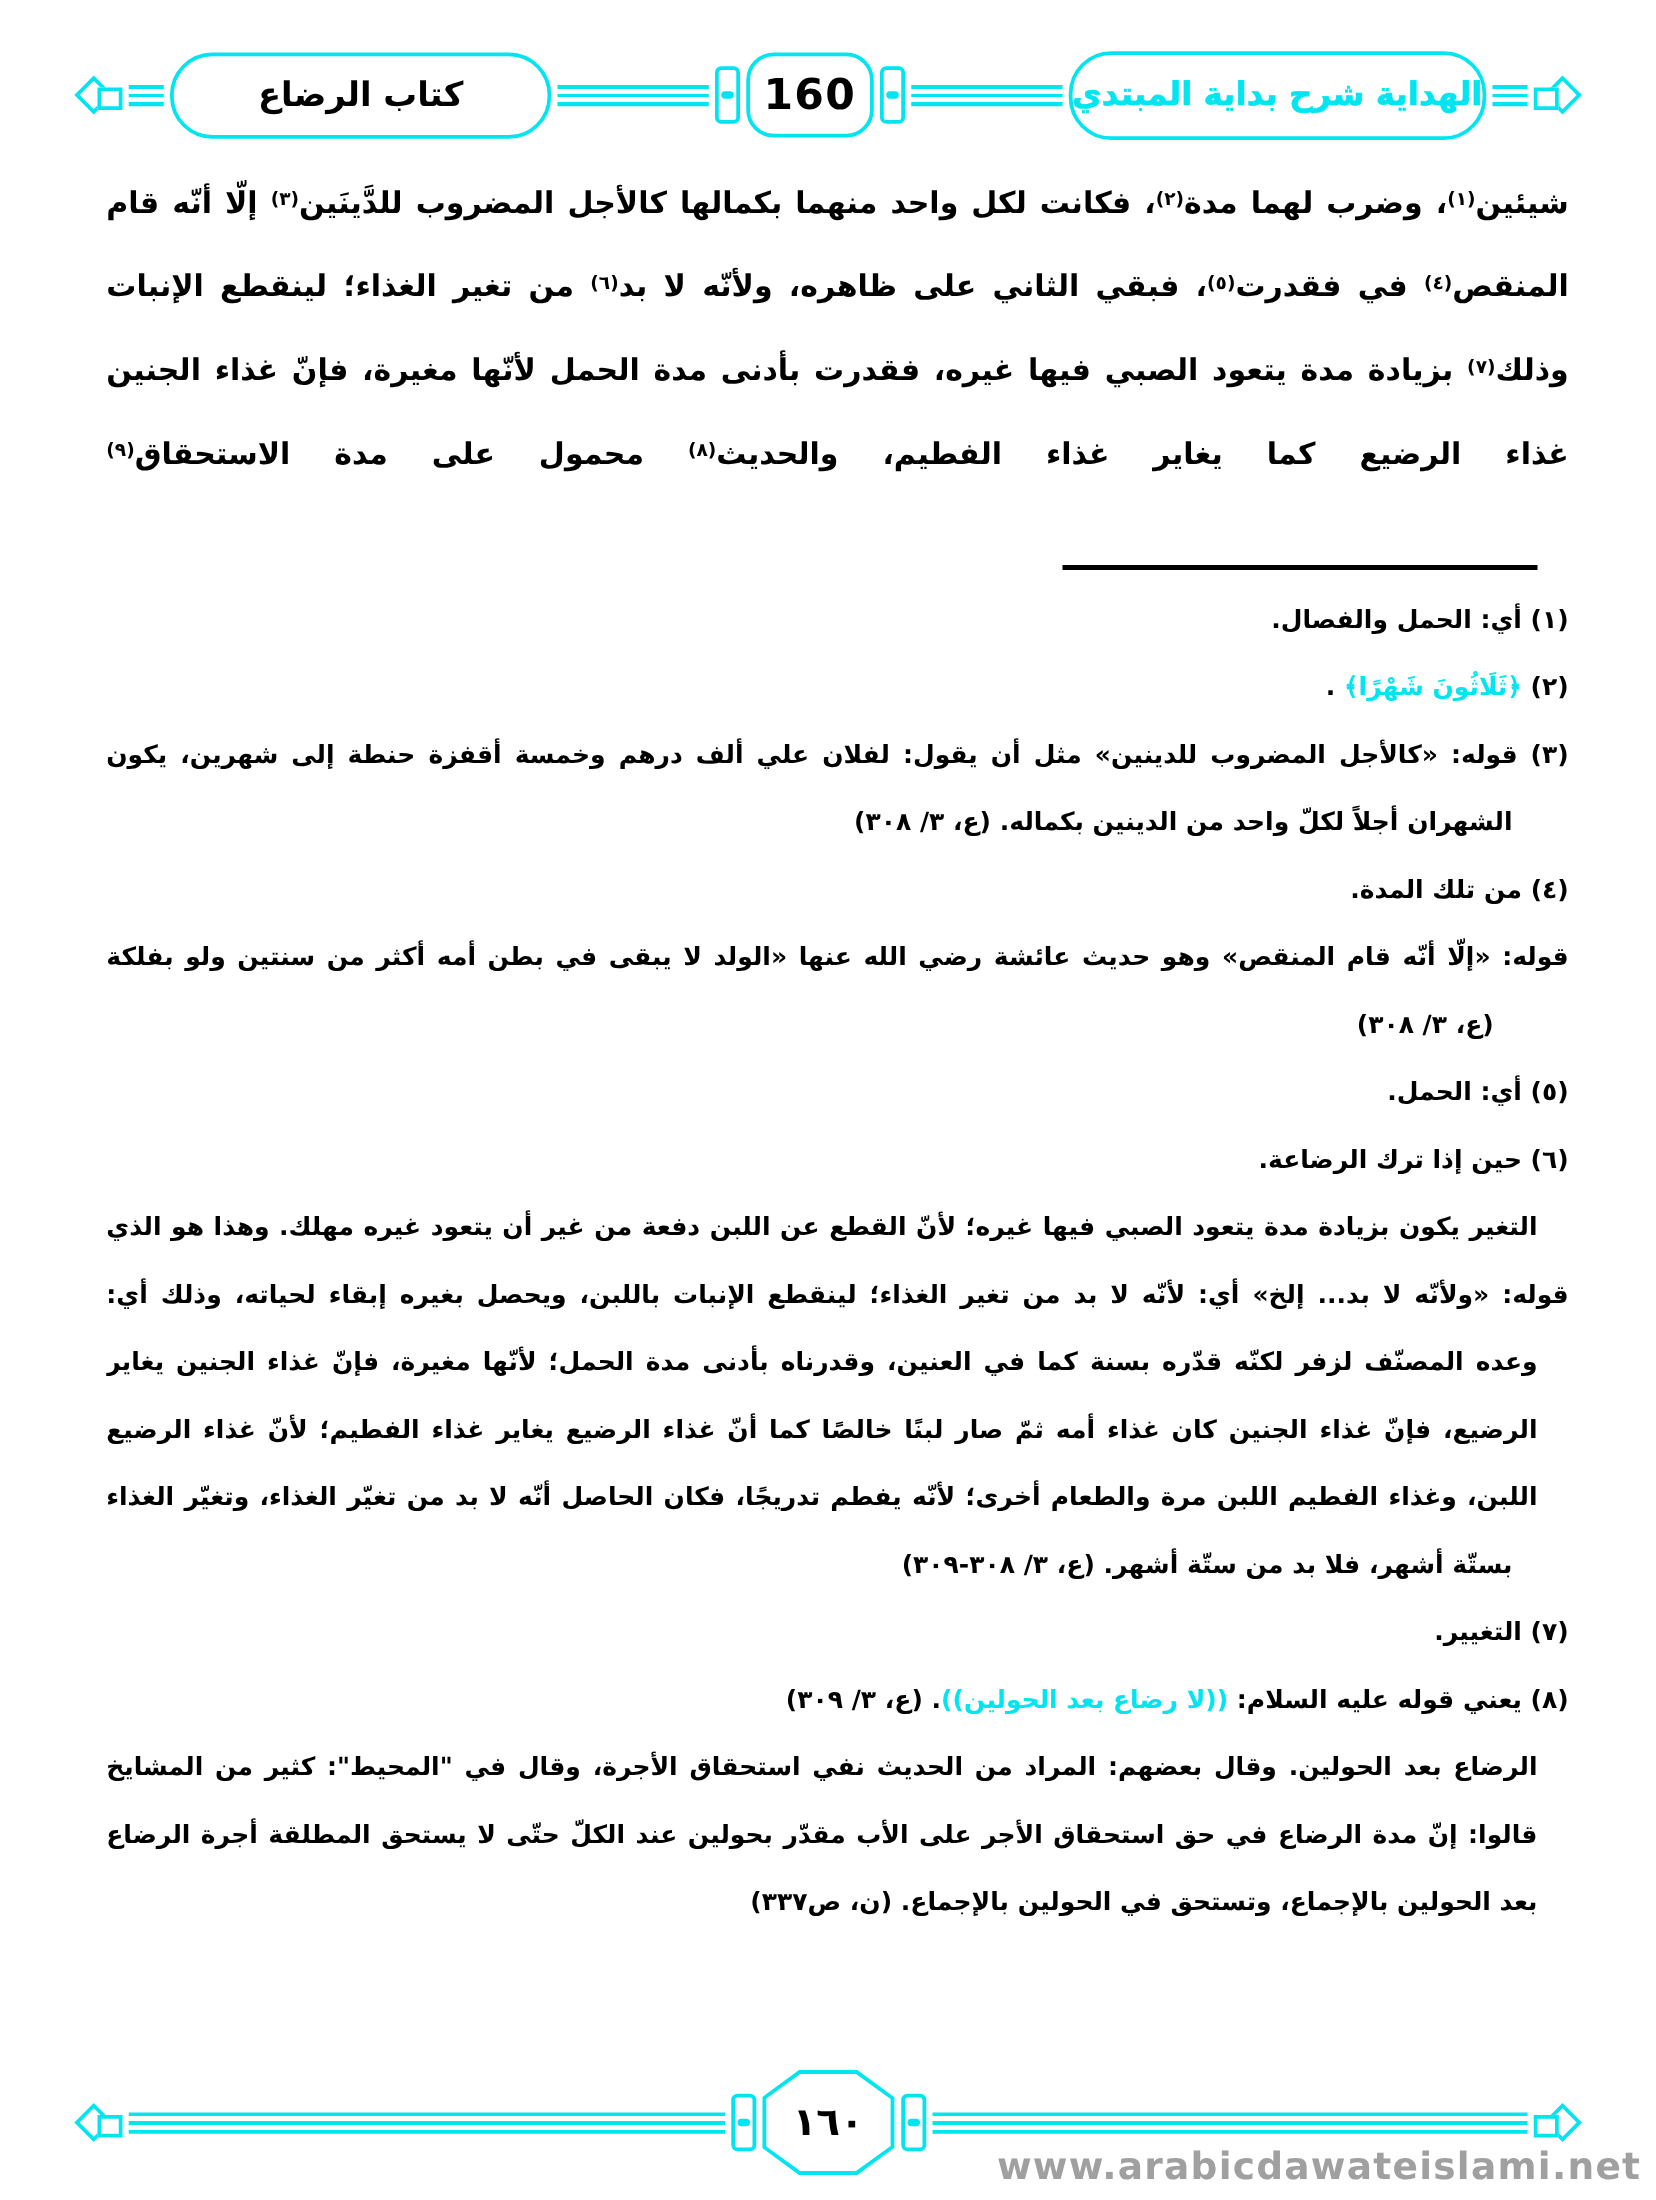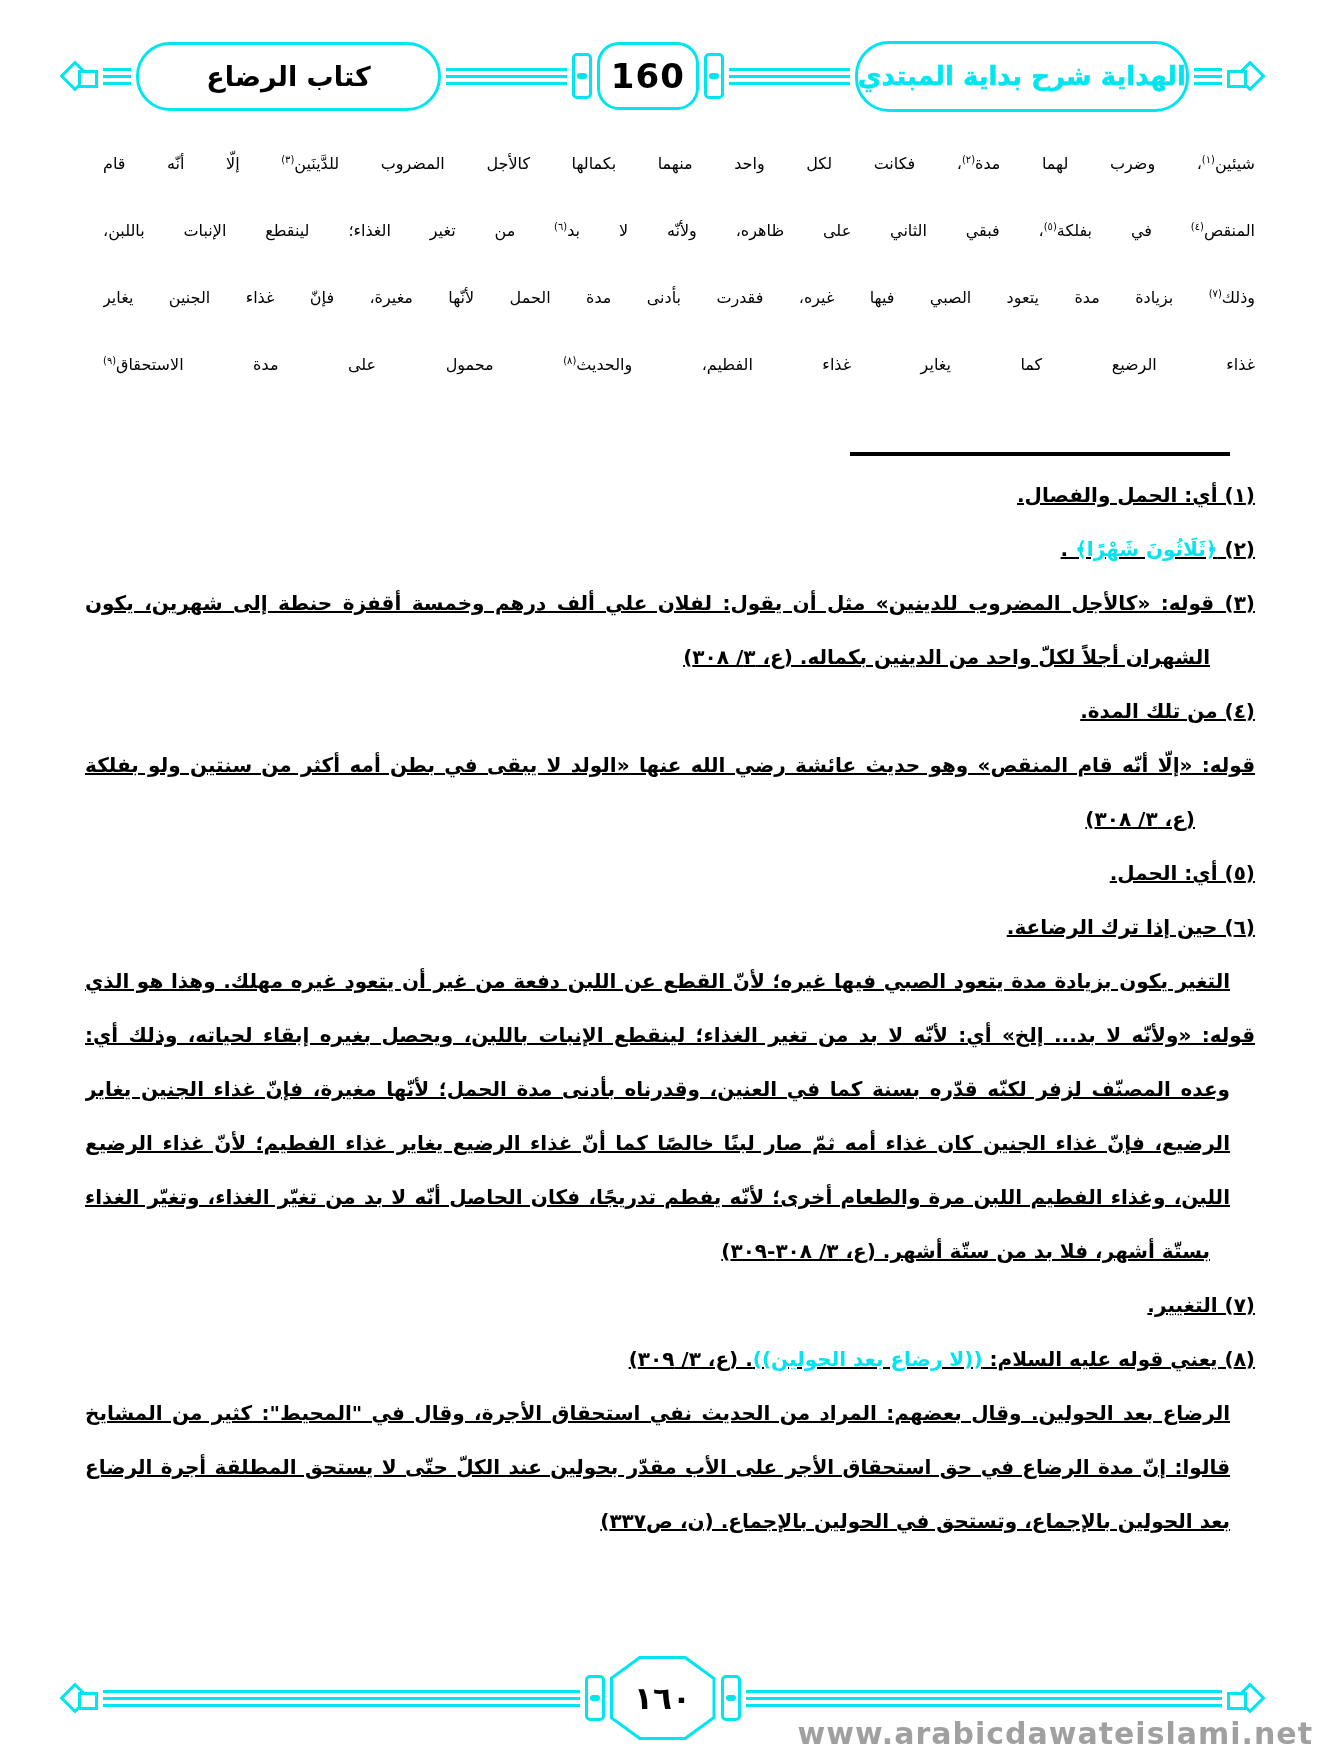--- a/index.html
+++ b/index.html
@@ -41,25 +41,25 @@
   .finial.right::after{left:0;}
   .octagon{flex:0 0 106px;height:84px;position:relative;background:var(--accent);
       clip-path:polygon(28% 0,72% 0,100% 26%,100% 74%,72% 100%,28% 100%,0 74%,0 26%);
       display:flex;align-items:center;justify-content:center;}
   .octagon i{position:absolute;inset:3px;background:#fff;
       clip-path:polygon(28% 0,72% 0,100% 26%,100% 74%,72% 100%,28% 100%,0 74%,0 26%);}
   .octagon span{position:relative;font-size:31px;font-weight:bold;color:var(--ink);font-style:normal;}
 
   
   .matn{position:absolute;top:126px;left:85px;right:70px;direction:rtl;}
-  .matn .tline{font-size:16px;font-weight:normal;color:var(--ink);line-height:67px;
-      height:67px;overflow:hidden;text-align:right;margin-left:18px;}
+  .matn .tline{font-size:24px;font-weight:bold;color:var(--ink);line-height:67px;
+      height:67px;overflow:hidden;text-align:right;}
   .footnotes{position:absolute;top:468px;left:85px;right:70px;direction:rtl;}
   .footnotes .tline{font-size:20px;font-weight:bold;color:var(--ink);line-height:54px;
-      height:54px;overflow:hidden;text-align:right;text-decoration:underline;}
+      height:54px;overflow:hidden;text-align:right;}
   .tline.stretch{text-align:justify;text-align-last:justify;}
   .seg.sup{font-size:0.62em;vertical-align:6px;}
   .seg.quran{color:var(--accent);}
   .fn-sep{position:absolute;top:452px;right:95px;width:380px;height:4px;background:var(--ink);}
 
   .watermark{position:absolute;right:12px;top:1716px;font-size:30px;font-weight:bold;
       color:var(--wm);letter-spacing:1px;direction:ltr;}
 </style>
 </head>
 <body>
@@ -81,21 +81,21 @@
     <div class="rule3"></div>
     <div class="cartouche series">
       <span dir="rtl" lang="ar">الهداية شرح بداية المبتدي</span>
     </div>
     <div class="rule3 stub"></div>
     <div class="finial right"></div>
   </div>
 
   <div class="matn" id="matn" lang="ar">
       <div class="tline stretch"><span class="seg">شيئين</span><span class="seg sup">(١)</span><span class="seg">، وضرب لهما مدة</span><span class="seg sup">(٢)</span><span class="seg">، فكانت لكل واحد منهما بكمالها كالأجل المضروب للدَّينَين</span><span class="seg sup">(٣)</span><span class="seg"> إلّا أنّه قام</span></div>
-      <div class="tline stretch"><span class="seg">المنقص</span><span class="seg sup">(٤)</span><span class="seg"> في بفلكة</span><span class="seg sup">(٥)</span><span class="seg">، فبقي الثاني على ظاهره، ولأنّه لا بد</span><span class="seg sup">(٦)</span><span class="seg"> من تغير الغذاء؛ لينقطع الإنبات باللبن،</span></div>
+      <div class="tline stretch"><span class="seg">المنقص</span><span class="seg sup">(٤)</span><span class="seg"> في فقدرت</span><span class="seg sup">(٥)</span><span class="seg">، فبقي الثاني على ظاهره، ولأنّه لا بد</span><span class="seg sup">(٦)</span><span class="seg"> من تغير الغذاء؛ لينقطع الإنبات باللبن،</span></div>
       <div class="tline stretch"><span class="seg">وذلك</span><span class="seg sup">(٧)</span><span class="seg"> بزيادة مدة يتعود الصبي فيها غيره، فقدرت بأدنى مدة الحمل لأنّها مغيرة، فإنّ غذاء الجنين يغاير</span></div>
       <div class="tline stretch"><span class="seg">غذاء الرضيع كما يغاير غذاء الفطيم، والحديث</span><span class="seg sup">(٨)</span><span class="seg"> محمول على مدة الاستحقاق</span><span class="seg sup">(٩)</span></div>
     </div>
 
   <div class="fn-sep"></div>
 
   <div class="footnotes" id="footnotes" lang="ar">
       <div class="tline"><span class="seg">(١) أي: الحمل والفصال.</span></div>
       <div class="tline"><span class="seg">(٢) </span><span class="seg quran">﴿ثَلَاثُونَ شَهْرًا﴾</span><span class="seg"> .</span></div>
       <div class="tline stretch"><span class="seg">(٣) قوله: «كالأجل المضروب للدينين» مثل أن يقول: لفلان علي ألف درهم وخمسة أقفزة حنطة إلى شهرين، يكون</span></div>

